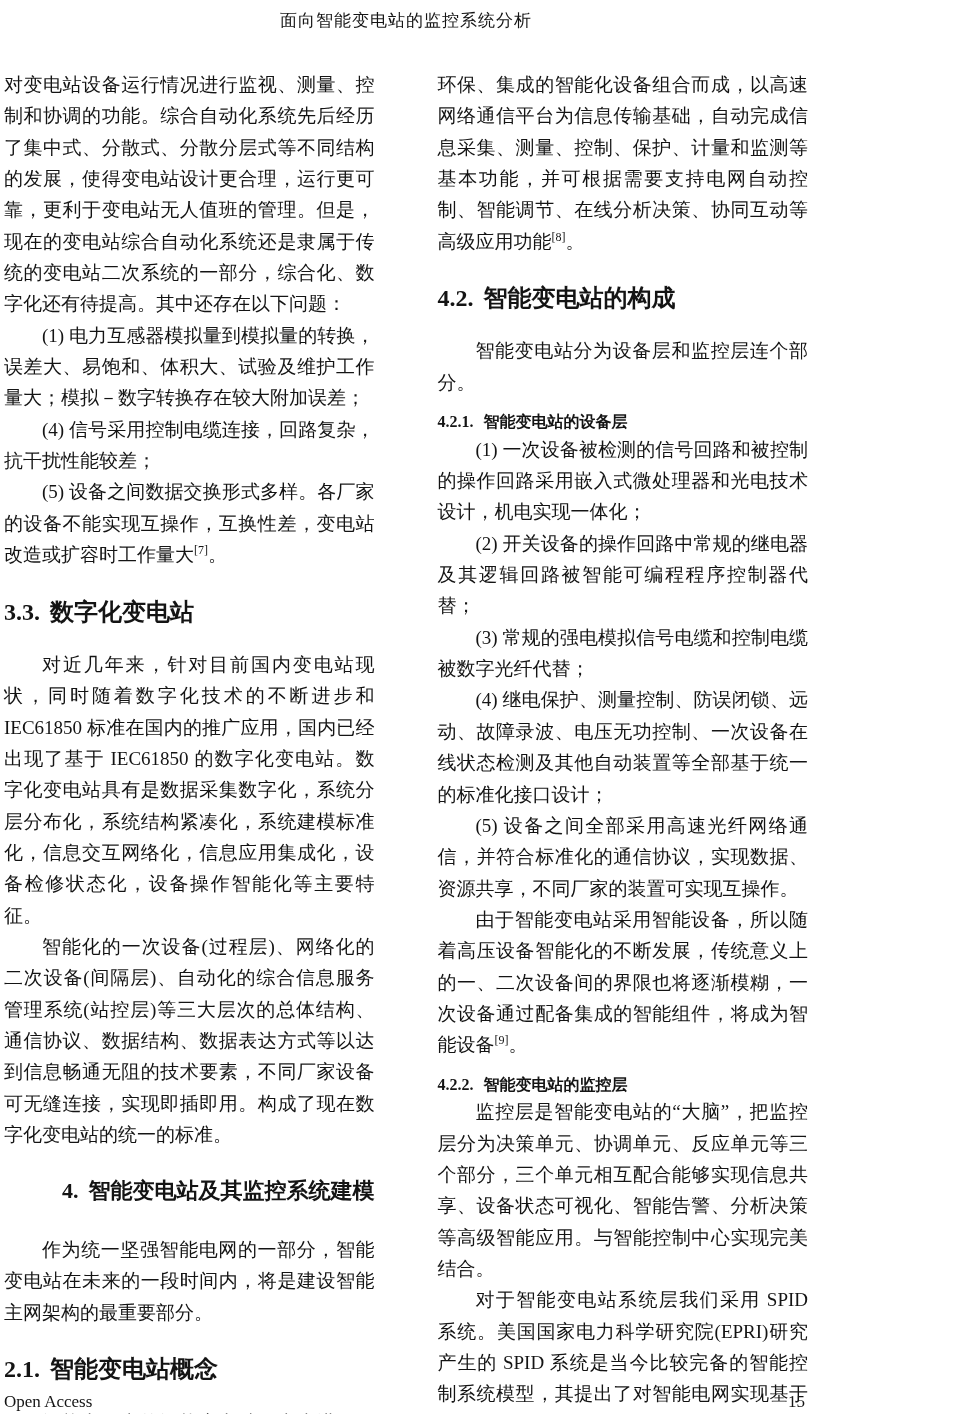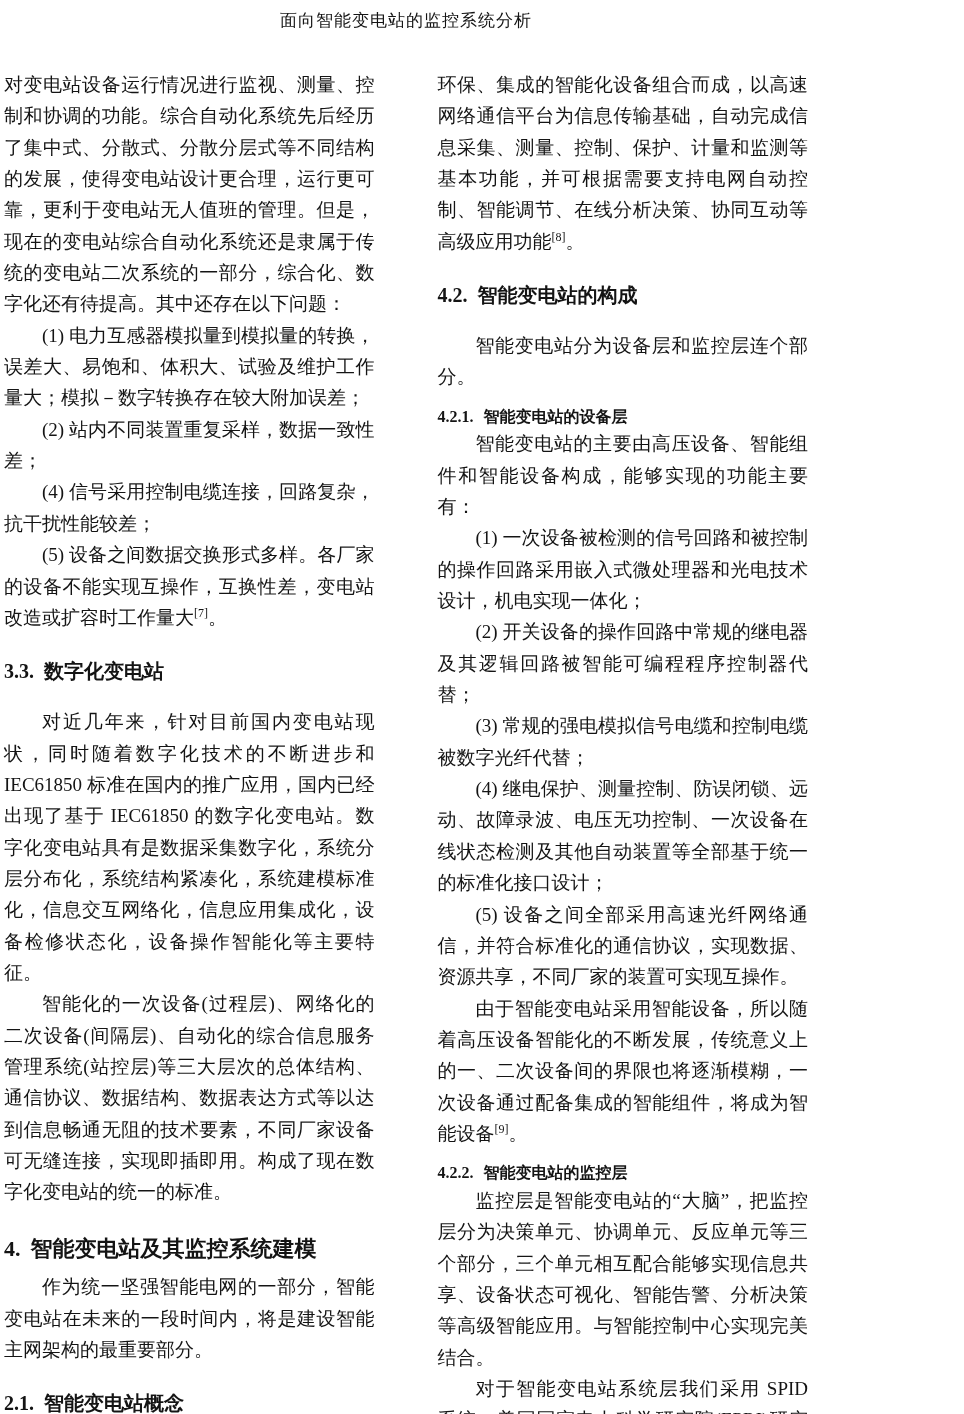--- a/index.html
+++ b/index.html
@@ -43,62 +43,64 @@
     font-weight: bold;
     text-align: left;
     text-indent: 0;
     line-height: 1.35;
   }
   .heading .h-num {
     font-family: "Liberation Serif", "DejaVu Serif", serif;
     font-weight: bold;
     margin-right: 10px;
   }
-  .h2 { font-size: 22px; margin: 26px 0 8px 0; }
-  .h3 { font-size: 20px; margin: 25px 0 21px 0; }
+  .h2 { font-size: 22px; margin: 26px 0 28px 0; text-align: right; }
+  .h3 { font-size: 24px; margin: 25px 0 21px 0; }
   .h4 { font-size: 16px; margin: 13px 0 1px 0; }
   .footer {
     position: absolute;
     left: 0; right: 0; bottom: 2px;
     display: flex;
     justify-content: space-between;
     padding: 0 7px 0 4px;
     font-size: 17px;
   }
 </style>
 </head>
 <body>
 
 <div class="page">
   <div class="header-title">面向智能变电站的监控系统分析</div>
   <div class="content">
     <div class="col" id="col-left">
         <div class="para"><span>对变电站设备运行情况进行监视、测量、控制和协调的功能。综合自动化系统先后经历了集中式、分散式、分散分层式等不同结构的发展，使得变电站设计更合理，运行更可靠，更利于变电站无人值班的管理。但是，现在的变电站综合自动化系统还是隶属于传统的变电站二次系统的一部分，综合化、数字化还有待提高。其中还存在以下问题：</span></div>
         <div class="para indent"><span>(1) 电力互感器模拟量到模拟量的转换，误差大、易饱和、体积大、试验及维护工作量大；模拟－数字转换存在较大附加误差；</span></div>
-        <div class="para indent"><span>(2) 站内不同装置重复采样，数据一致性差；</span></div>
         <div class="para indent"><span>(4) 信号采用控制电缆连接，回路复杂，抗干扰性能较差；</span></div>
         <div class="para indent"><span>(5) 设备之间数据交换形式多样。各厂家的设备不能实现互操作，互换性差，变电站改造或扩容时工作量大</span><sup class="ref">[7]</sup><span>。</span></div>
         <div class="heading h3"><span class="h-num">3.3.</span><span class="h-cn">数字化变电站</span></div>
         <div class="para indent"><span>对近几年来，针对目前国内变电站现状，同时随着数字化技术的不断进步和 IEC61850 标准在国内的推广应用，国内已经出现了基于 IEC61850 的数字化变电站。数字化变电站具有是数据采集数字化，系统分层分布化，系统结构紧凑化，系统建模标准化，信息交互网络化，信息应用集成化，设备检修状态化，设备操作智能化等主要特征。</span></div>
         <div class="para indent"><span>智能化的一次设备(过程层)、网络化的二次设备(间隔层)、自动化的综合信息服务管理系统(站控层)等三大层次的总体结构、通信协议、数据结构、数据表达方式等以达到信息畅通无阻的技术要素，不同厂家设备可无缝连接，实现即插即用。构成了现在数字化变电站的统一的标准。</span></div>
         <div class="heading h2"><span class="h-num">4.</span><span class="h-cn">智能变电站及其监控系统建模</span></div>
         <div class="para indent"><span>作为统一坚强智能电网的一部分，智能变电站在未来的一段时间内，将是建设智能主网架构的最重要部分。</span></div>
         <div class="heading h3"><span class="h-num">2.1.</span><span class="h-cn">智能变电站概念</span></div>
         <div class="para indent"><span>智能电网中的智能变电站是由先进、可靠、节能、</span></div>
       </div>
     <div class="col" id="col-right">
         <div class="para"><span>环保、集成的智能化设备组合而成，以高速网络通信平台为信息传输基础，自动完成信息采集、测量、控制、保护、计量和监测等基本功能，并可根据需要支持电网自动控制、智能调节、在线分析决策、协同互动等高级应用功能</span><sup class="ref">[8]</sup><span>。</span></div>
         <div class="heading h3"><span class="h-num">4.2.</span><span class="h-cn">智能变电站的构成</span></div>
         <div class="para indent"><span>智能变电站分为设备层和监控层连个部分。</span></div>
         <div class="heading h4"><span class="h-num">4.2.1.</span><span class="h-cn">智能变电站的设备层</span></div>
-        <div class="para indent"><span>智能变电站的主要由高压设备、智能组件和智能设备构成，能够实现的功能主要有：</span></div>
         <div class="para indent"><span>(1) 一次设备被检测的信号回路和被控制的操作回路采用嵌入式微处理器和光电技术设计，机电实现一体化；</span></div>
         <div class="para indent"><span>(2) 开关设备的操作回路中常规的继电器及其逻辑回路被智能可编程程序控制器代替；</span></div>
         <div class="para indent"><span>(3) 常规的强电模拟信号电缆和控制电缆被数字光纤代替；</span></div>
         <div class="para indent"><span>(4) 继电保护、测量控制、防误闭锁、远动、故障录波、电压无功控制、一次设备在线状态检测及其他自动装置等全部基于统一的标准化接口设计；</span></div>
         <div class="para indent"><span>(5) 设备之间全部采用高速光纤网络通信，并符合标准化的通信协议，实现数据、资源共享，不同厂家的装置可实现互操作。</span></div>
         <div class="para indent"><span>由于智能变电站采用智能设备，所以随着高压设备智能化的不断发展，传统意义上的一、二次设备间的界限也将逐渐模糊，一次设备通过配备集成的智能组件，将成为智能设备</span><sup class="ref">[9]</sup><span>。</span></div>
         <div class="heading h4"><span class="h-num">4.2.2.</span><span class="h-cn">智能变电站的监控层</span></div>
         <div class="para indent"><span>监控层是智能变电站的“大脑”，把监控层分为决策单元、协调单元、反应单元等三个部分，三个单元相互配合能够实现信息共享、设备状态可视化、智能告警、分析决策等高级智能应用。与智能控制中心实现完美结合。</span></div>
         <div class="para indent"><span>对于智能变电站系统层我们采用 SPID 系统。美国国家电力科学研究院(EPRI)研究产生的 SPID 系统是当今比较完备的智能控制系统模型，其提出了对智能电网实现基于实时信息的广域、智能、自适应保护与控制系统快速的系统脆弱性评估等比较完备的系统层控制模型，如图 2 所示</span><sup class="ref">[9]</sup><span>。</span></div>
       </div>
   </div>
+  <div class="footer">
+    <span>Open Access</span>
+    <span>15</span>
+  </div>
 </div>
 
 </body></html>

